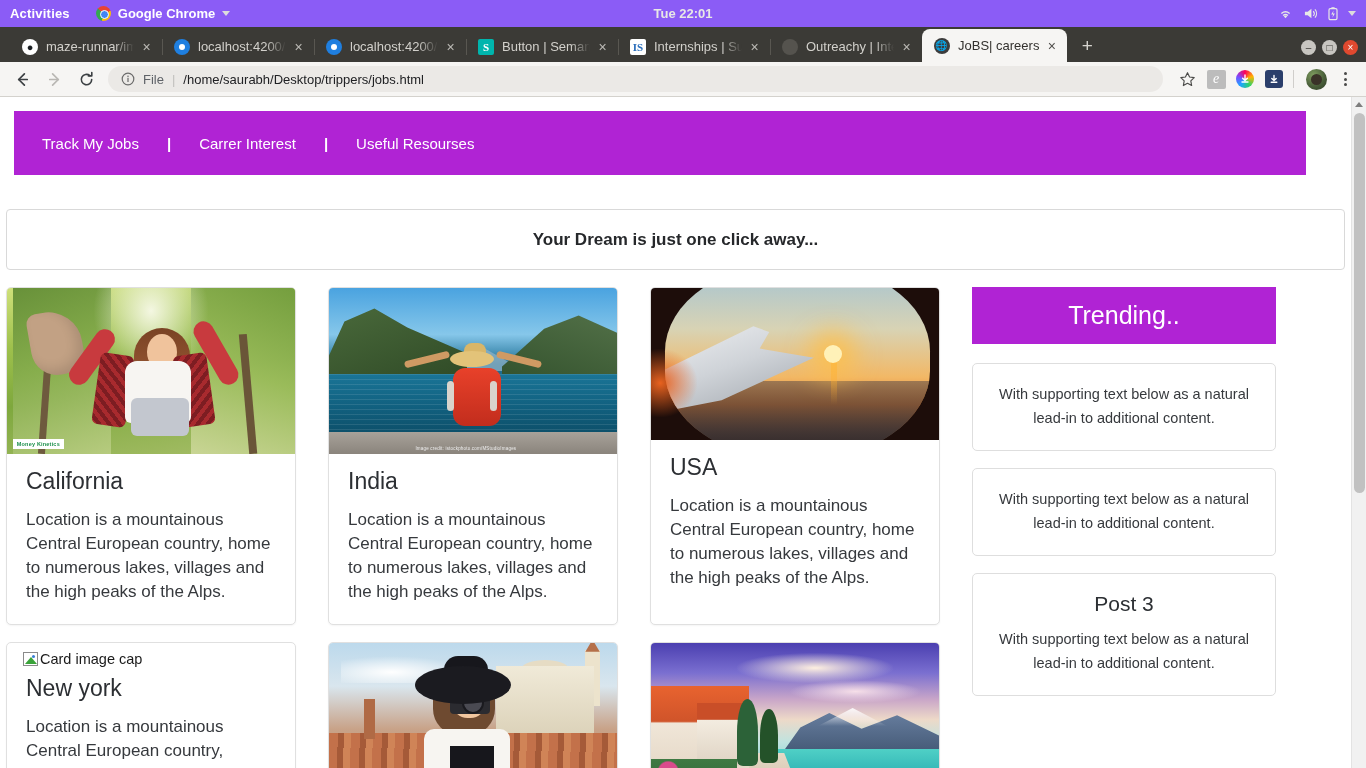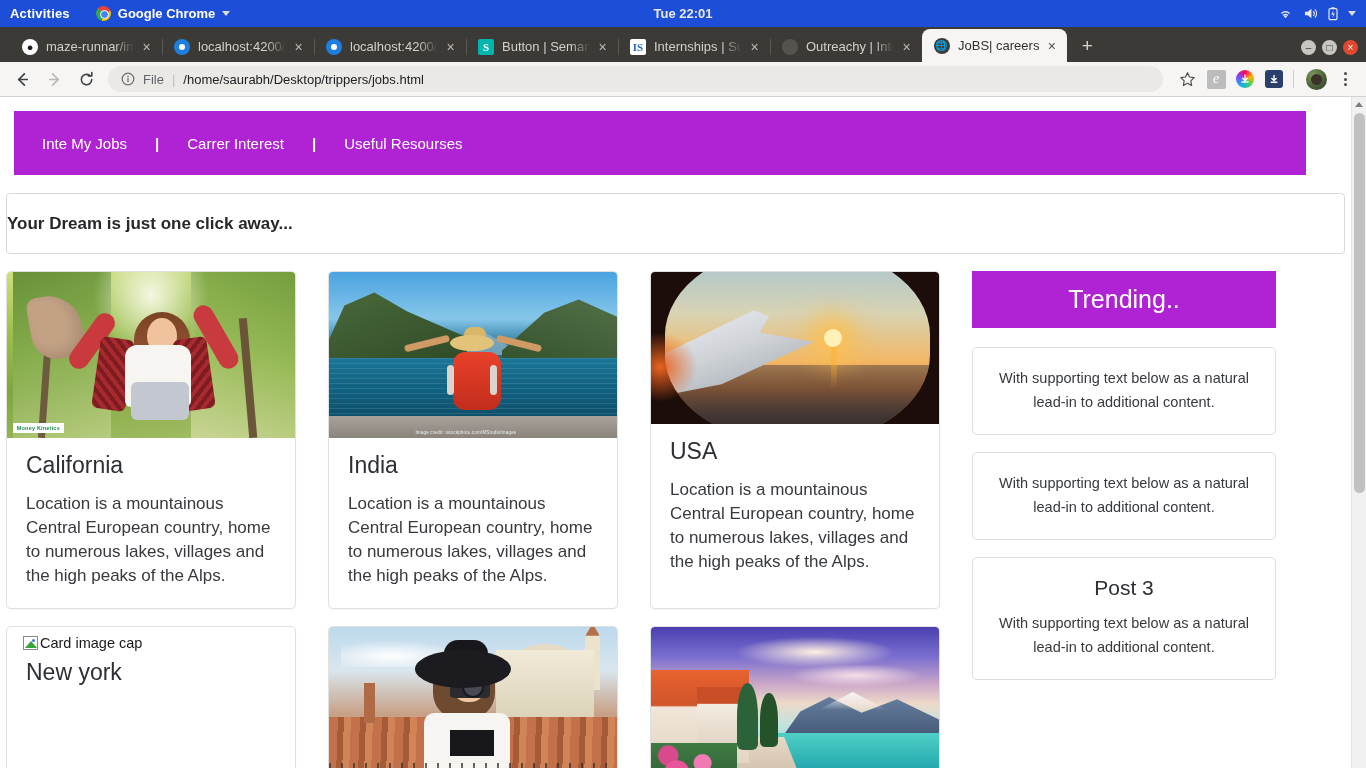--- a/index.html
+++ b/index.html
@@ -6,21 +6,21 @@
   html, body {
     width: 1366px; height: 768px;
     overflow: hidden;
     font-family: "Liberation Sans", sans-serif;
     background: #ffffff;
   }
 
   
   #gnome-bar {
     height: 27px; width: 100%;
-    background: #1d4ed8;
+    background: #8b5cf6;
     display: flex; align-items: center;
     color: #ffffff; font-size: 13px; font-weight: bold;
     position: relative;
   }
   #activities { margin-left: 10px; letter-spacing: .2px; }
   #chrome-indicator {
     display: flex; align-items: center; gap: 7px;
     margin-left: 26px;
   }
   .chrome-logo {
@@ -184,24 +184,24 @@
     display: flex; align-items: center;
     padding-left: 28px;
   }
   #site-nav a, #site-nav .sep {
     color: #ffffff; font-size: 15px; text-decoration: none;
   }
   #site-nav .sep { margin: 0 28px; font-weight: bold; }
 
   
   #hero {
-    margin: 18px 6px 0 6px;
+    margin: 34px 6px 0 6px;
     height: 61px;
     border: 1px solid #d9d9d9; border-radius: 4px;
-    display: flex; align-items: center; justify-content: flex-start;
+    display: flex; align-items: center; justify-content: center;
     background: #fff;
   }
   #hero-text { font-size: 17px; font-weight: bold; color: #26282b; }
 
   
   #content {
     display: flex;
     margin-top: 17px;
     padding: 0 0 0 6px;
   }
@@ -581,21 +581,21 @@
         <span></span>
         <span></span>
       </span>
   </div>
 </div>
 
 <div id="viewport">
   <div id="page">
 
     <div id="site-nav">
-      <a href="#">Inte My Jobs</a>
+      <a href="#">Track My Jobs</a>
       <span class="sep">|</span>
       <a href="#">Carrer Interest</a>
       <span class="sep">|</span>
       <a href="#">Useful Resourses</a>
     </div>
 
     <div id="hero">
       <div id="hero-text">Your Dream is just one click away...</div>
     </div>
 
@@ -671,20 +671,21 @@
           </div>
         </div>
 
         <div class="card">
           <div class="broken-img">
             <span class="broken-icon"></span>
             <span>Card image cap</span>
           </div>
           <div class="card-body" style="padding-top:8px">
             <h5 class="card-title">New york</h5>
+            <p class="card-text">Location is a mountainous Central European country,</p>
           </div>
         </div>
 
         <div class="card">
           <div class="card-media">
             <div class="ph ph-roof">
               <div class="roof-cloud"></div>
               <div class="roof-tower"></div>
                 <div class="roof-dome"></div>
                 <div class="roof-church"></div>

